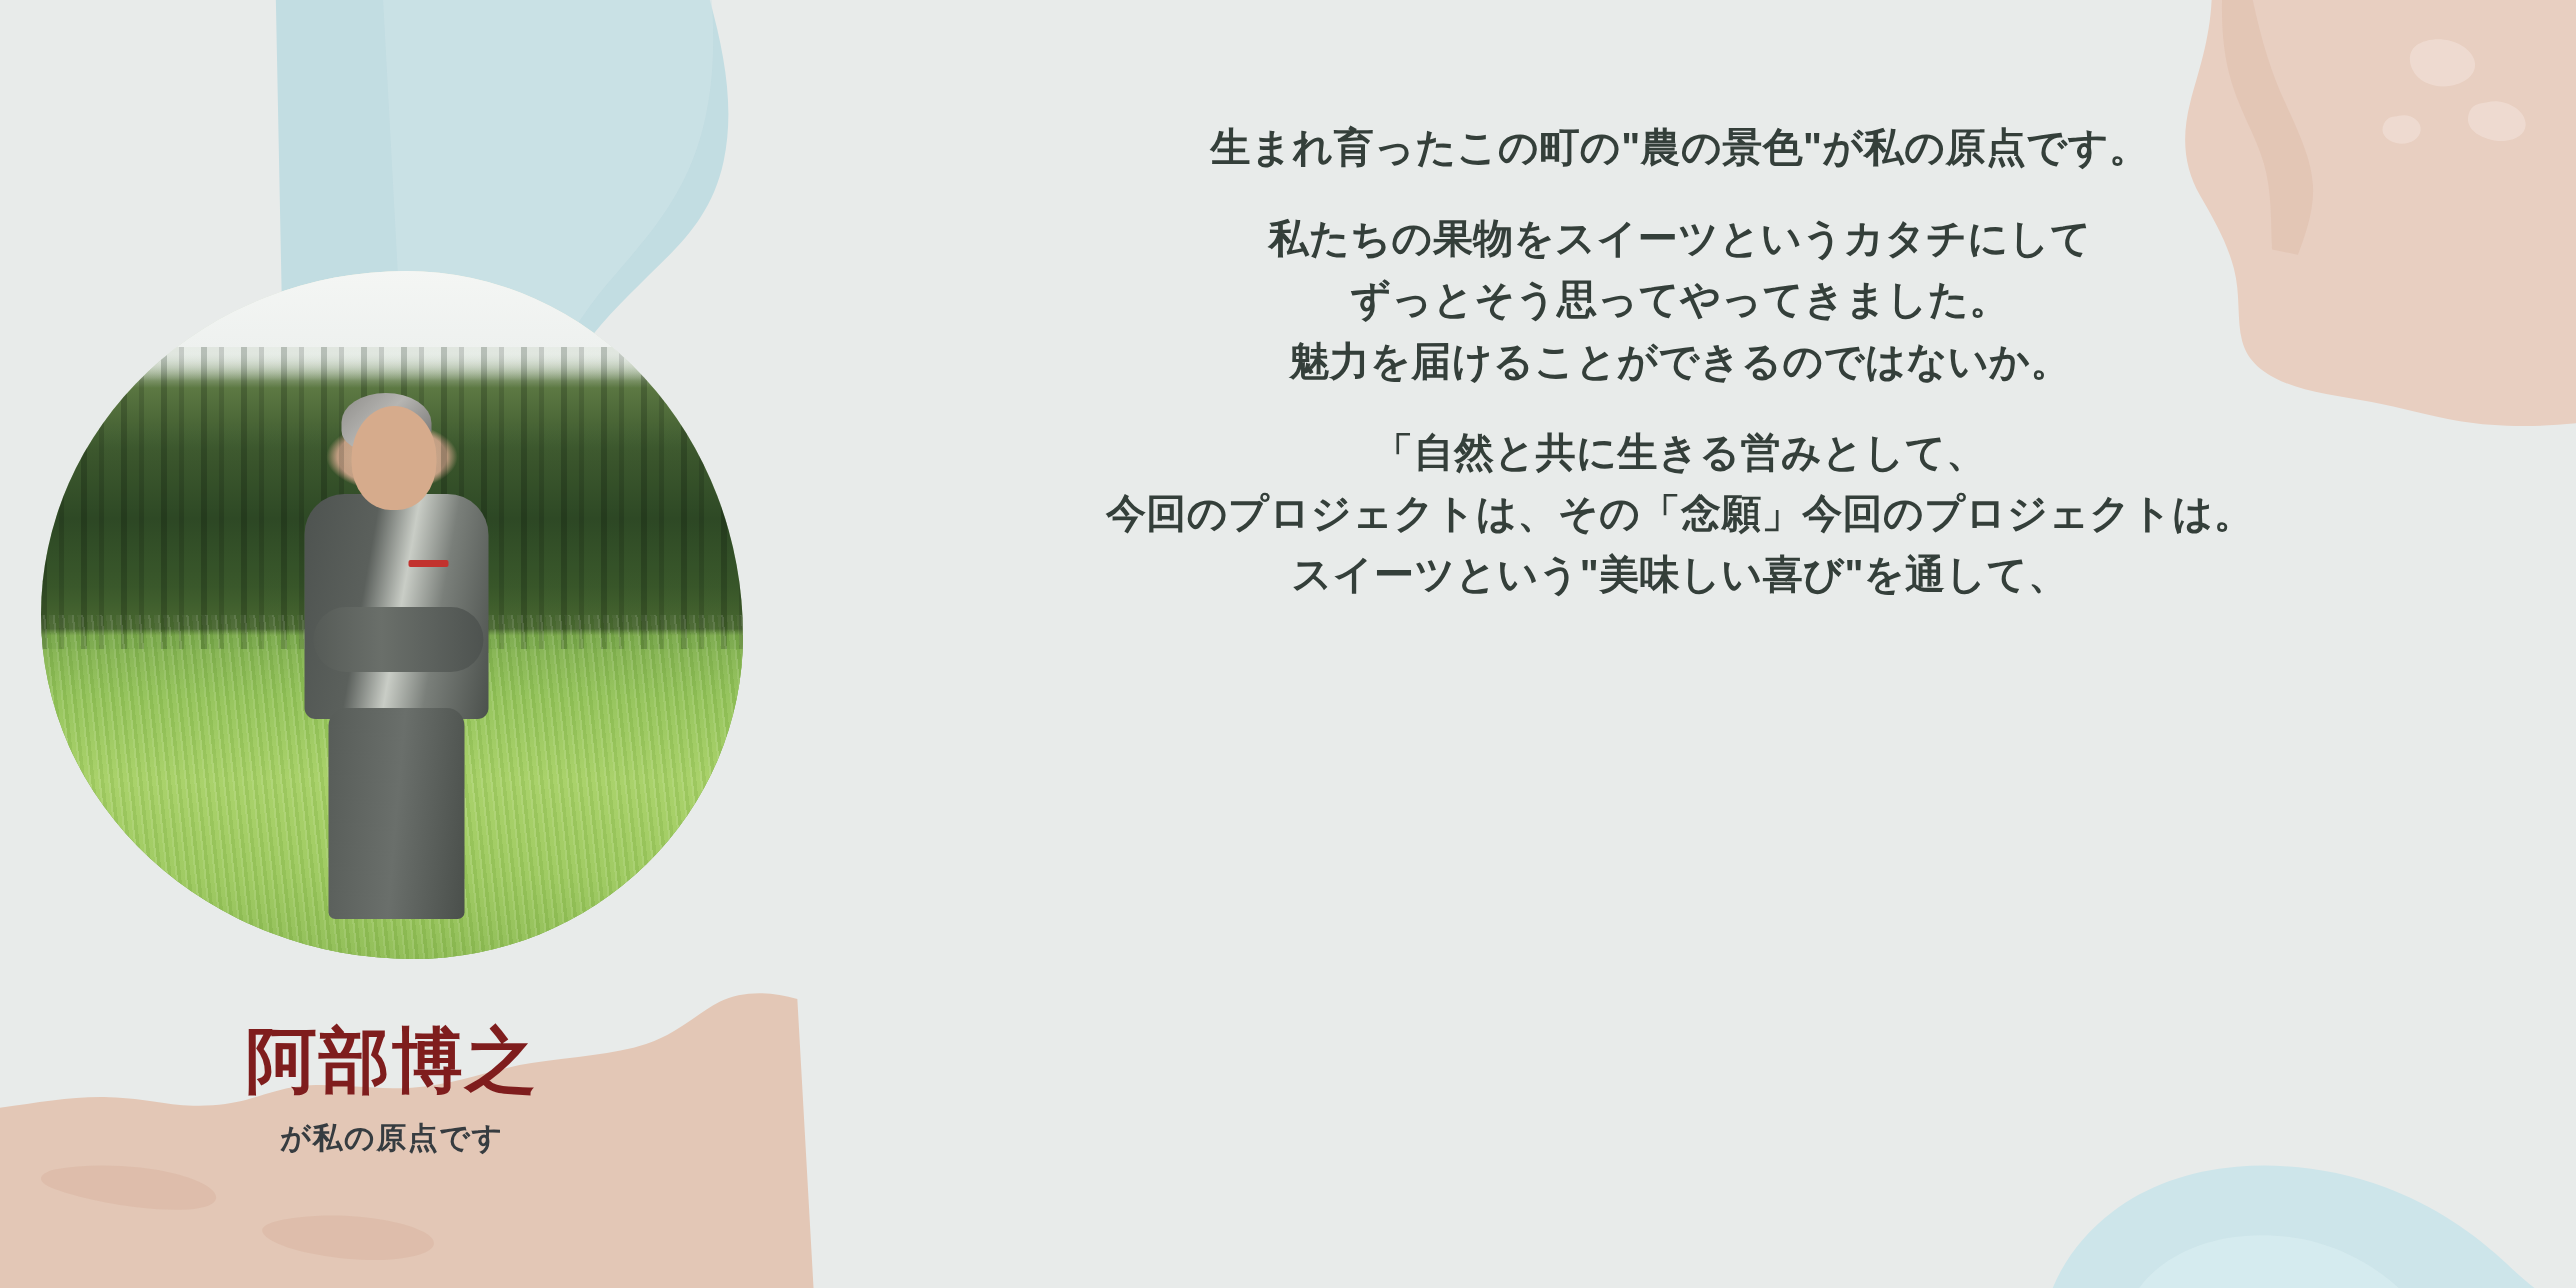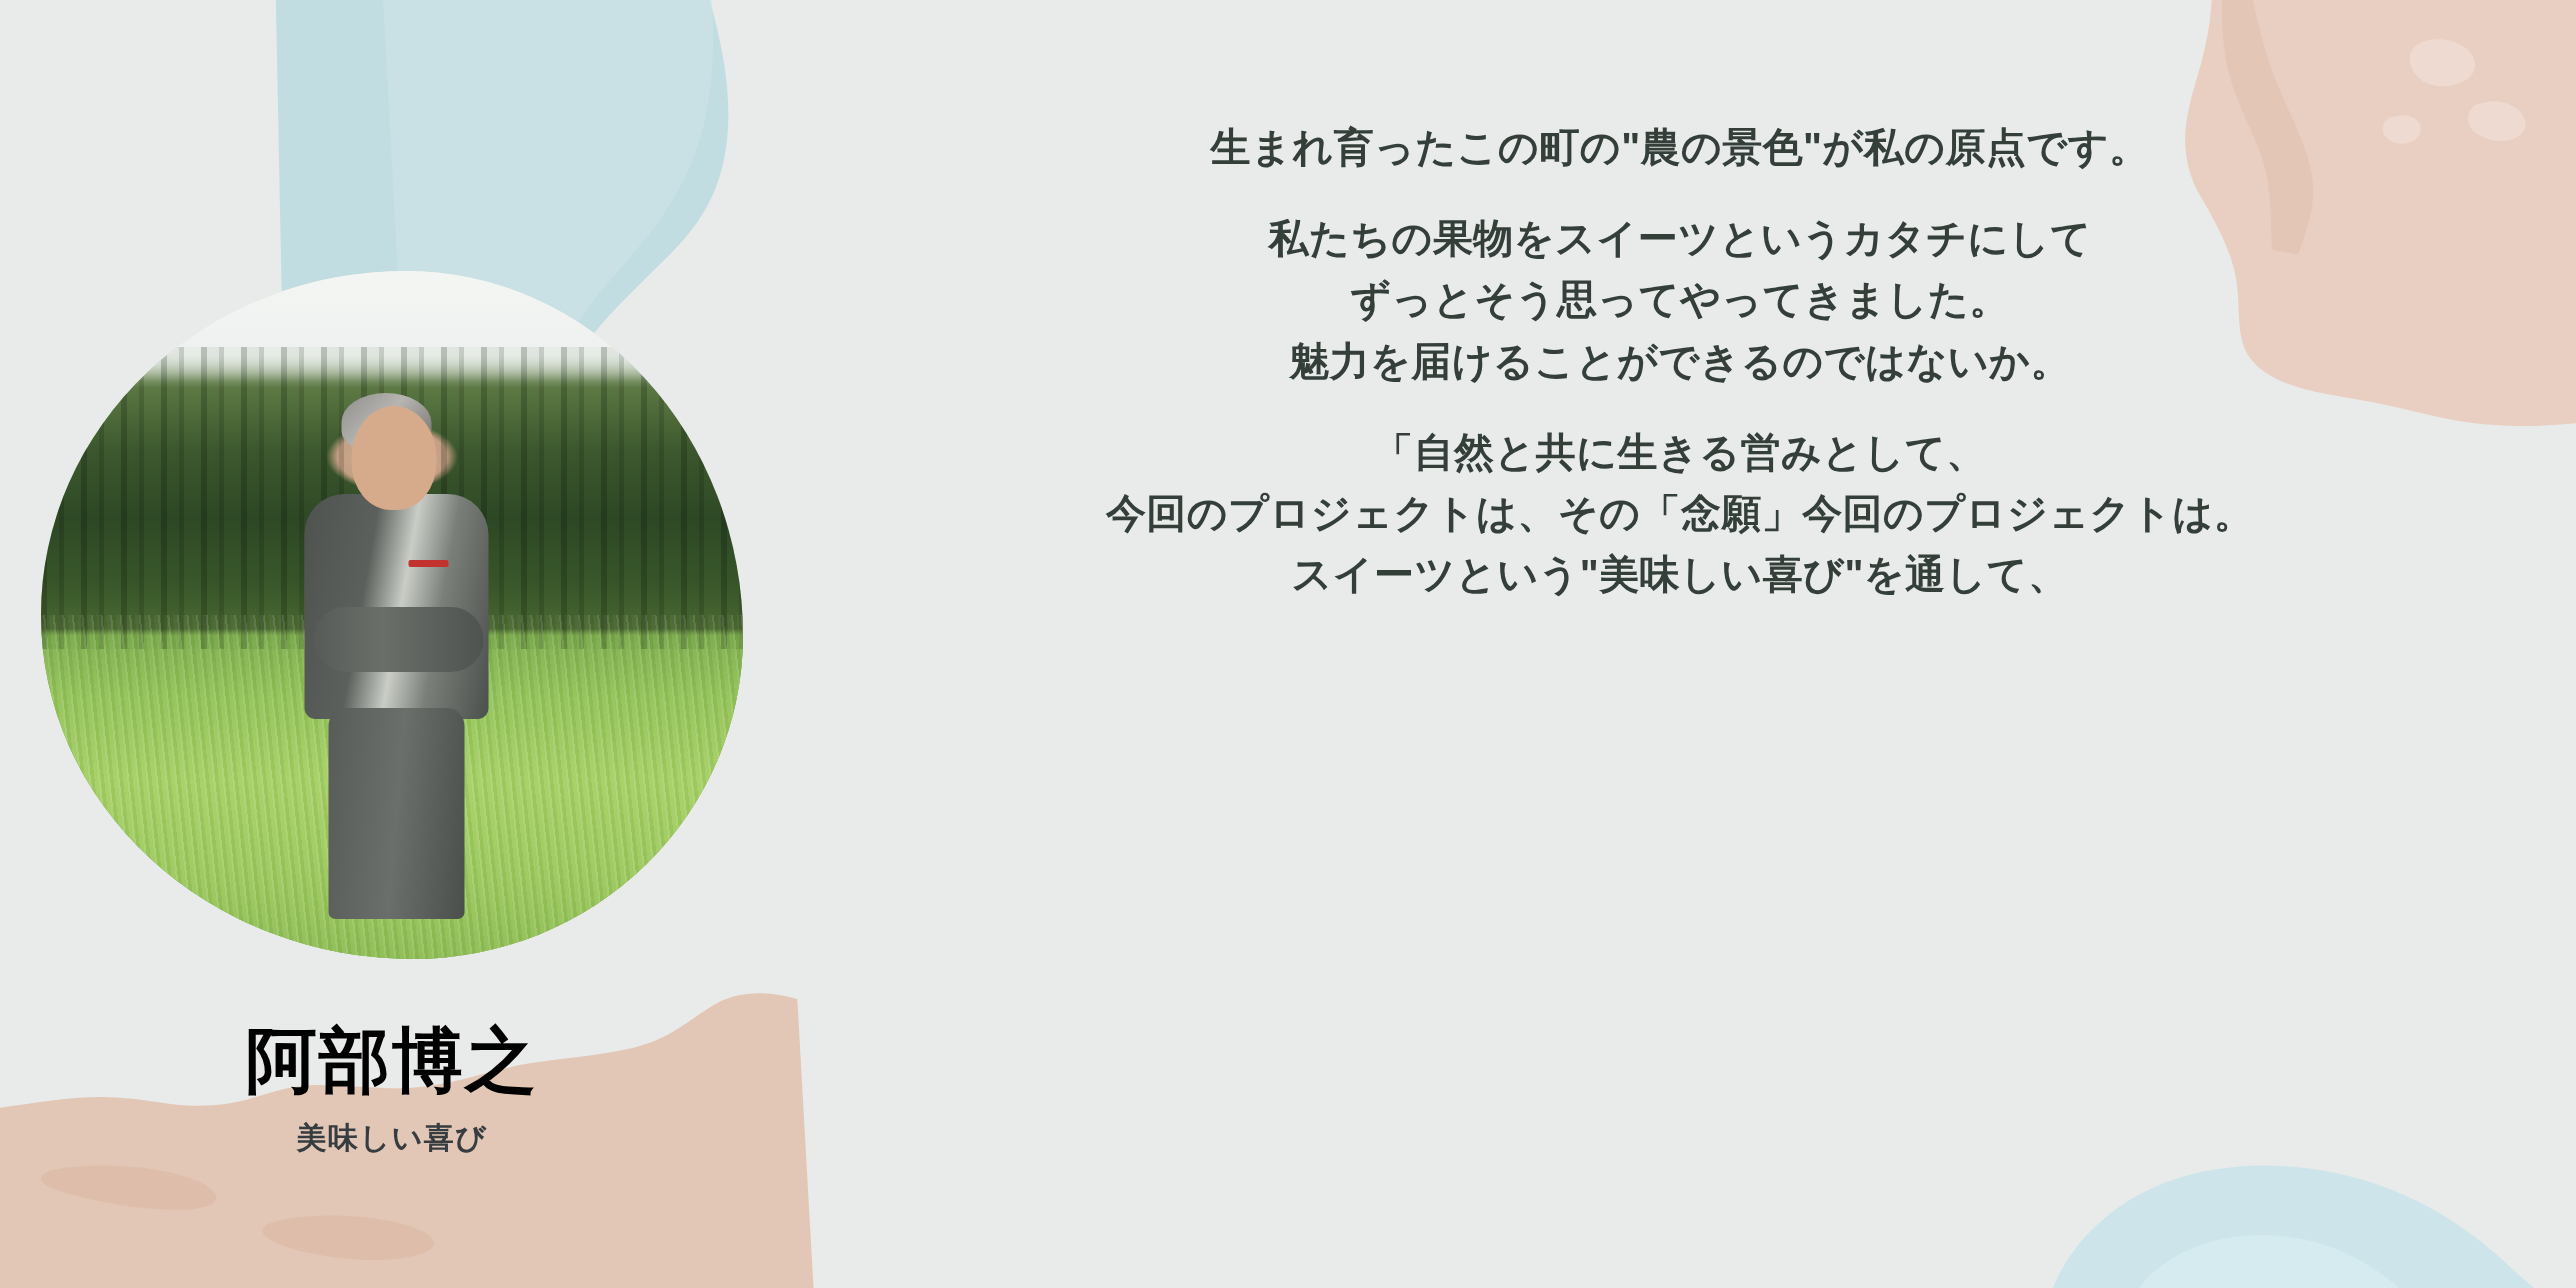--- a/index.html
+++ b/index.html
@@ -185,21 +185,21 @@
   .name-block{
     position:relative;
     margin-top:65px;
     text-align:center;
     z-index:4;
   }
   .person-name{
     font-size:71px;
     line-height:1.05;
     font-weight:700;
-    color:#000000;
+    color:#7f1d1d;
     letter-spacing:.03em;
   }
   .person-role{
     margin-top:19px;
     font-size:30px;
     font-weight:700;
     color:#363c40;
     letter-spacing:.05em;
   }
 
@@ -297,21 +297,21 @@
         <div class="arms"></div>
         <div class="legs"></div>
         <div class="hair"></div>
         <div class="head"></div>
         <div class="badge"></div>
       </div>
     </div>
 
     <div class="name-block">
       <div class="person-name">阿部博之</div>
-      <div class="person-role">美味しい喜び</div>
+      <div class="person-role">が私の原点です</div>
     </div>
   </div>
 
   <div class="right-col">
     <div class="quote" id="quote-body">
         <p class="para">
           <span class="line">生まれ育ったこの町の"農の景色"が私の原点です。</span>
         </p>
         <p class="para">
           <span class="line">私たちの果物をスイーツというカタチにして</span>

